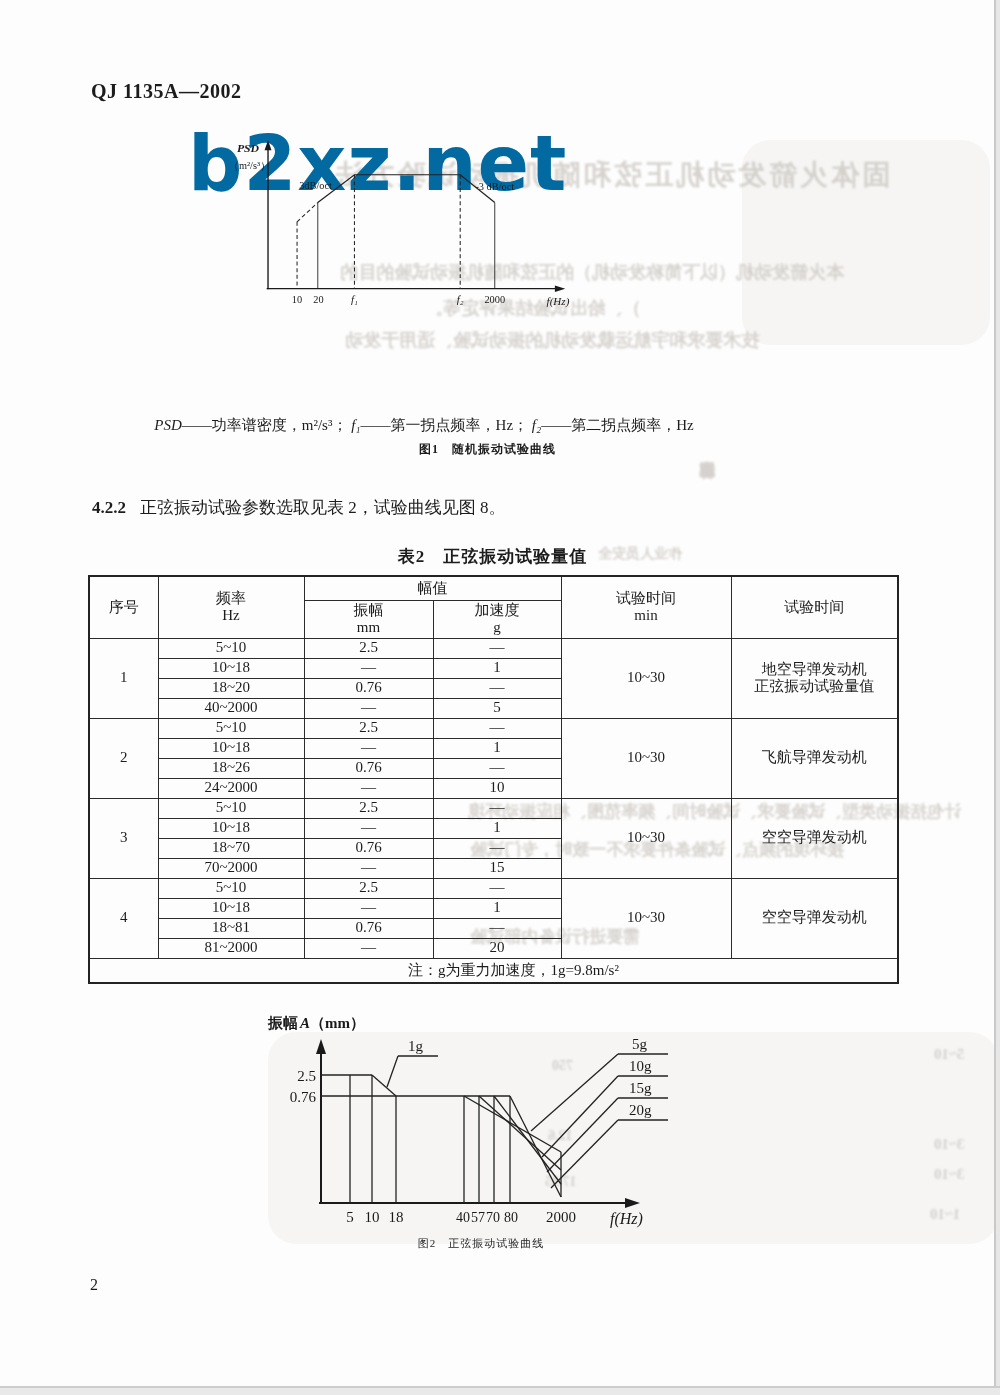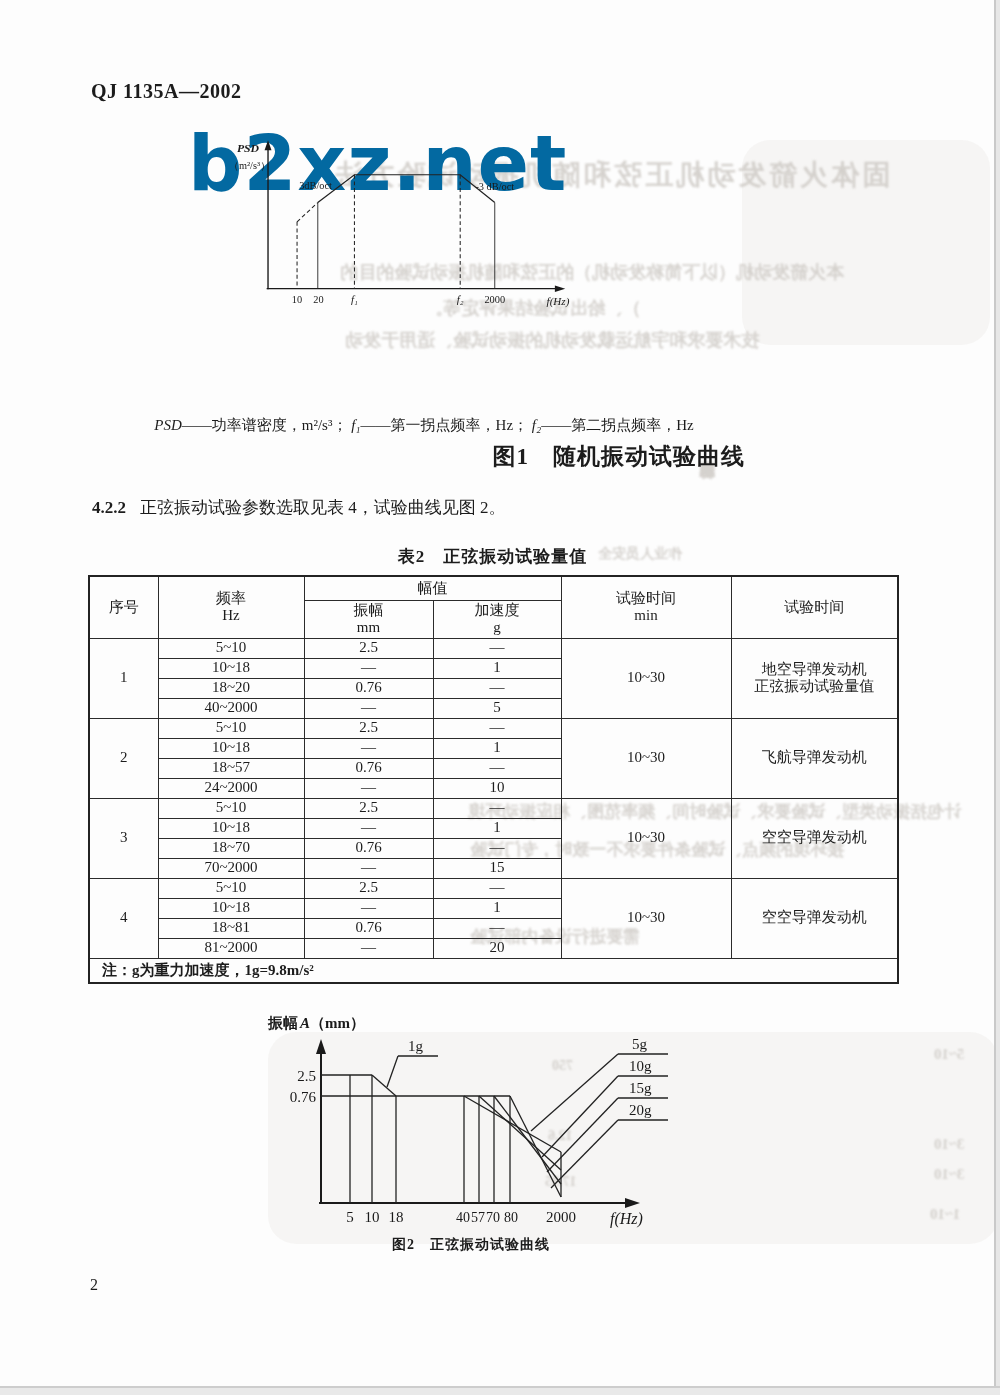--- a/index.html
+++ b/index.html
@@ -25,41 +25,41 @@
     z-index:2;left:188px;top:126px;
     font-family:"DejaVu Sans","Liberation Sans",sans-serif;
     font-weight:800;font-size:76px;letter-spacing:1px;
     color:#0369a1;line-height:1;
   }
   .content{z-index:3;}
 
   
   #std-no{left:91px;top:80px;font-size:20px;font-weight:bold;letter-spacing:.5px;}
   #fig1-legend{left:0;width:848px;top:416px;font-size:15px;}
-  #fig1-caption{left:230px;width:515px;top:441px;font-size:23px;font-weight:bold;letter-spacing:1px;text-align:right;}
+  #fig1-caption{left:230px;width:515px;top:441px;font-size:12px;font-weight:bold;letter-spacing:1px;}
   #para-422{left:92px;top:496px;font-size:17px;}
   #para-422 .num{font-weight:bold;margin-right:14px;}
   #tbl-title{left:88px;width:809px;top:545px;font-size:17px;font-weight:bold;letter-spacing:1px;}
-  #fig2-caption{left:256px;width:430px;top:1236px;font-size:14px;font-weight:bold;letter-spacing:1px;}
+  #fig2-caption{left:266px;width:430px;top:1236px;font-size:11px;font-weight:normal;letter-spacing:1px;}
   #page-num{left:90px;top:1276px;font-size:16px;}
 
   
   #tbl-wrap{left:88px;top:575px;}
   table{border-collapse:collapse;table-layout:fixed;width:809px;background:transparent;}
   th,td{
     border:1.5px solid #2b2b2b;text-align:center;vertical-align:middle;
     font-size:15px;font-weight:normal;padding:0;line-height:1.15;
     overflow:hidden;
   }
   table{border:2.5px solid #232323;}
   thead tr.r1{height:24px;}
   thead tr.r2{height:38px;}
   tbody tr{height:20px;}
   tr.note-row{height:25px;}
-  tr.note-row td{text-align:left;padding-left:12px;font-weight:bold;font-size:15px;}
+  tr.note-row td{text-align:center;padding-left:40px;font-weight:normal;font-size:15px;}
   .stack span{display:block;}
 
   
   svg{position:absolute;overflow:visible;}
   svg text{fill:#1a1a1a;font-family:"Liberation Serif","DejaVu Serif",serif;}
   .ln{stroke:#222;stroke-width:1.8;fill:none;}
   .ax{stroke:#1a1a1a;stroke-width:2;fill:none;}
   .dash{stroke-dasharray:6,4;stroke-width:1.5;}
   .thin{stroke-width:1.3;}
   .arrow{fill:#1a1a1a;stroke:none;}
@@ -125,21 +125,21 @@
     <text x="688" y="391" font-size="16" class="it">f(Hz)</text>
   </g>
 </svg>
 
 <div class="abs content center" id="fig1-legend">
   <span class="it">PSD</span><span>——功率谱密度，m²/s³；  </span><span class="it">f₁</span><span>——第一拐点频率，Hz；  </span><span class="it">f₂</span><span>——第二拐点频率，Hz</span>
 </div>
 <div class="abs content center" id="fig1-caption">图1　随机振动试验曲线</div>
 
 <div class="abs content" id="para-422">
-  <span class="num">4.2.2</span><span>正弦振动试验参数选取见表 4，试验曲线见图 2。</span>
+  <span class="num">4.2.2</span><span>正弦振动试验参数选取见表 2，试验曲线见图 8。</span>
 </div>
 
 <div class="abs content center" id="tbl-title">表2　正弦振动试验量值</div>
 
 <div class="abs content" id="tbl-wrap">
   <table>
     <colgroup>
       <col style="width:69px">
         <col style="width:146px">
         <col style="width:129px">
@@ -211,21 +211,21 @@
           <span>飞航导弹发动机</span>
           <span></span>
         </td>
       </tr>
       <tr>
           <td>10~18</td>
           <td>—</td>
           <td>1</td>
         </tr>
       <tr>
-          <td>18~57</td>
+          <td>18~26</td>
           <td>0.76</td>
           <td>—</td>
         </tr>
       <tr>
           <td>24~2000</td>
           <td>—</td>
           <td>10</td>
         </tr>
 
       <tr>

